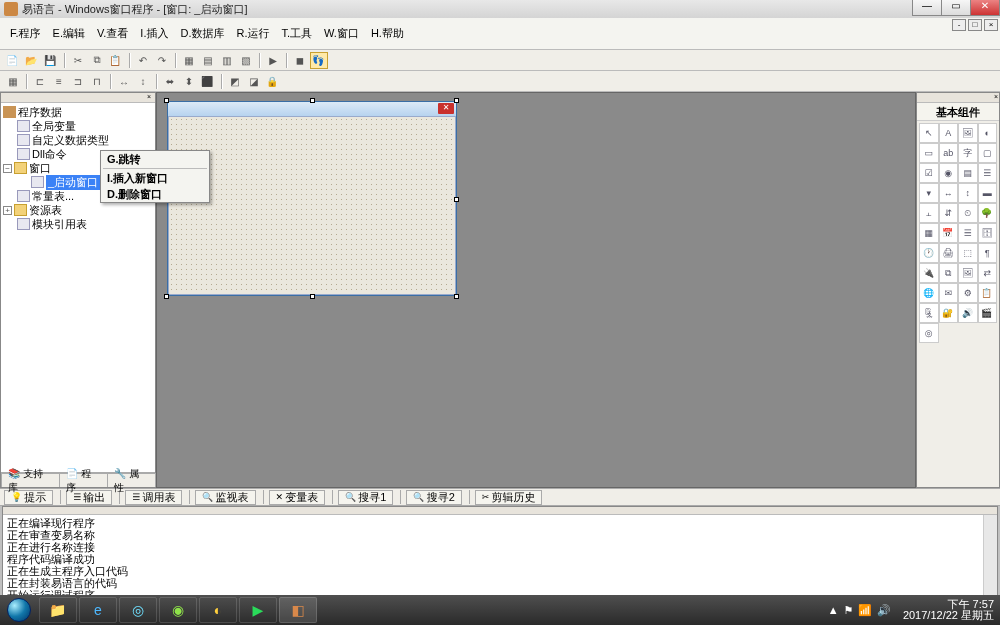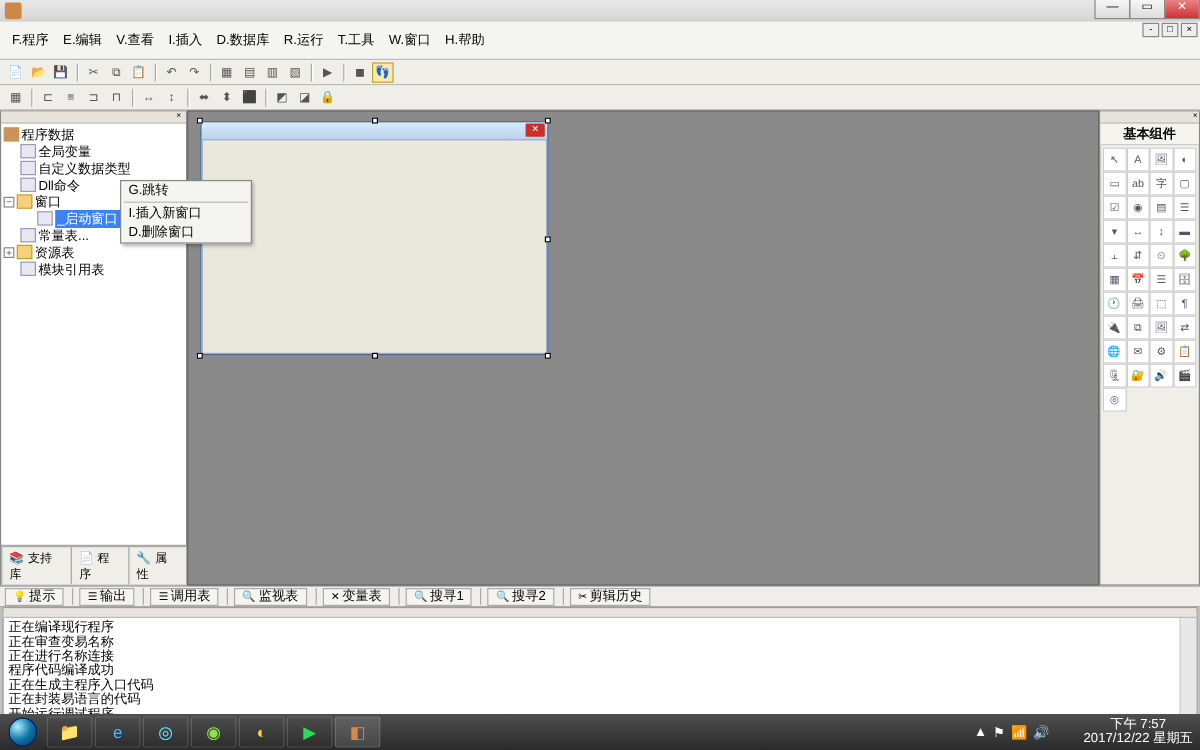--- a/index.html
+++ b/index.html
@@ -36,34 +36,34 @@
 .tree-row { display:flex; align-items:center; height:14px; white-space:nowrap; }
 .tree-exp { width:9px; height:9px; border:1px solid #888; font-size:8px; line-height:7px; text-align:center; margin-right:2px; color:#555; }
 .tree-icon { width:13px; height:12px; margin-right:2px; }
 .i-root { background:#c99455; }
 .i-page { background:#e8e8f0; border:1px solid #99b; }
 .i-fold { background:#f3d27a; border:1px solid #c8a030; }
 .tree-row span.lbl { }
 .tree-sel { background:#3b82f6; color:#fff; padding:0 2px; }
 .ind { width:14px; display:inline-block; }
 .left-tabs { display:flex; border-top:1px solid #aaa; background:#e8e4dc; }
-.left-tabs div { height:32px; padding:2px 6px; border:1px solid #aaa; border-bottom:none; margin-right:-1px; background:#f0eee8; display:flex; align-items:center; font-size:10px; }
+.left-tabs div { height:14px; padding:2px 6px; border:1px solid #aaa; border-bottom:none; margin-right:-1px; background:#f0eee8; display:flex; align-items:center; font-size:10px; }
 
 
 .center { flex:1; background:#8a8a8a; border:1px solid #666; position:relative; }
 .design-frame { position:absolute; left:10px; top:8px; width:290px; height:200px; }
 .dform { position:absolute; left:0; top:0; width:290px; height:195px; border:1px solid #3a6ea5; }
 .dform-tb { height:14px; background:linear-gradient(#dceaf7,#b7d3ef); position:relative; }
 .dform-close { position:absolute; right:2px; top:1px; width:16px; height:11px; background:#c9302c; color:#fff; font-size:8px; text-align:center; line-height:10px; border-radius:1px; }
 .dform-body { position:absolute; top:14px; left:0; right:0; bottom:0; background-color:#eae7dd;
   background-image:radial-gradient(#b3a98f 0.5px, transparent 0.5px); background-size:5px 5px; border:1px solid #9ac; }
 .handle { position:absolute; width:5px; height:5px; background:#fff; border:1px solid #000; }
 
 
-.ctxmenu { position:absolute; left:100px; top:150px; width:110px; background:#f4f4f0; border:1px solid #888; box-shadow:2px 2px 3px rgba(0,0,0,.3); z-index:50; }
+.ctxmenu { position:absolute; left:100px; top:150px; width:110px; background:#f4f4f0; border:1px solid #888; box-shadow:2px 2px 3px rgba(0,0,0,.3); z-index:50;font-weight:bold; }
 .ctxmenu div { height:16px; padding:0 6px; line-height:16px; }
 .ctxmenu hr { border:none; border-top:1px solid #bbb; margin:1px 2px; }
 
 
 .right-panel { width:84px; border:1px solid #888; background:#f0eee8; display:flex; flex-direction:column; }
 .right-panel .rp-hdr { height:10px; background:#e8e4dc; border-bottom:1px solid #bbb; position:relative; }
 .rp-title { height:18px; text-align:center; font-weight:bold; line-height:18px; background:#f5f4ee; border-bottom:1px solid #ccc; }
 .rp-grid { flex:1; display:grid; grid-template-columns:repeat(4,1fr); grid-auto-rows:20px; gap:0; padding:2px; align-content:start; }
 .rp-grid div { border:1px solid #ccc; background:#fff; display:flex; align-items:center; justify-content:center; font-size:9px; color:#556; }
 
@@ -79,29 +79,30 @@
 .output-lines { padding:2px 4px; font-size:11px; line-height:12px; color:#000; }
 .output-scrolls { position:absolute; right:0; top:8px; bottom:10px; width:14px; background:#e8e8e8; border-left:1px solid #ccc; }
 .output-hscroll { position:absolute; left:0; right:14px; bottom:0; height:10px; background:#e8e8e8; border-top:1px solid #ccc; }
 
 
 .taskbar { position:absolute; left:0; right:0; bottom:0; height:30px; background:linear-gradient(#4f4f4f,#2a2a2a); display:flex; align-items:center; }
 .startbtn { width:38px; height:30px; display:flex; align-items:center; justify-content:center; }
 .orb { width:24px; height:24px; border-radius:50%; background:radial-gradient(circle at 30% 30%, #aef 0%, #17a 50%, #036 100%); border:1px solid #026; }
 .task-icon { width:38px; height:26px; margin:0 1px; border:1px solid rgba(255,255,255,.15); border-radius:2px; display:flex; align-items:center; justify-content:center; font-size:14px; color:#fff; }
 .tray { margin-left:auto; display:flex; align-items:center; color:#fff; font-size:10px; padding-right:6px; }
-.tray .clock { text-align:center; line-height:11px; margin-left:24px; }
+.tray .clock { text-align:right; line-height:11px; margin-left:8px; }
 .tray .ticons { display:flex; gap:5px; margin-right:4px; font-size:10px; }
 .watermark { position:absolute; right:110px; bottom:30px; color:rgba(255,255,255,.55); font-size:18px; font-style:italic; letter-spacing:1px; pointer-events:none; }
 </style>
 </head>
 <body>
 
 <div class="titlebar">
   <div class="app-icon"></div>
+  <span class="title-text">易语言 - Windows窗口程序 - [窗口: _启动窗口]</span>
   <div class="winbtns">
     <div class="winbtn-min">—</div>
     <div class="winbtn-max">▭</div>
     <div class="winbtn-close">✕</div>
   </div>
 </div>
 
 <div class="menubar">
   <span>F.程序</span>
   <span>E.编辑</span>

